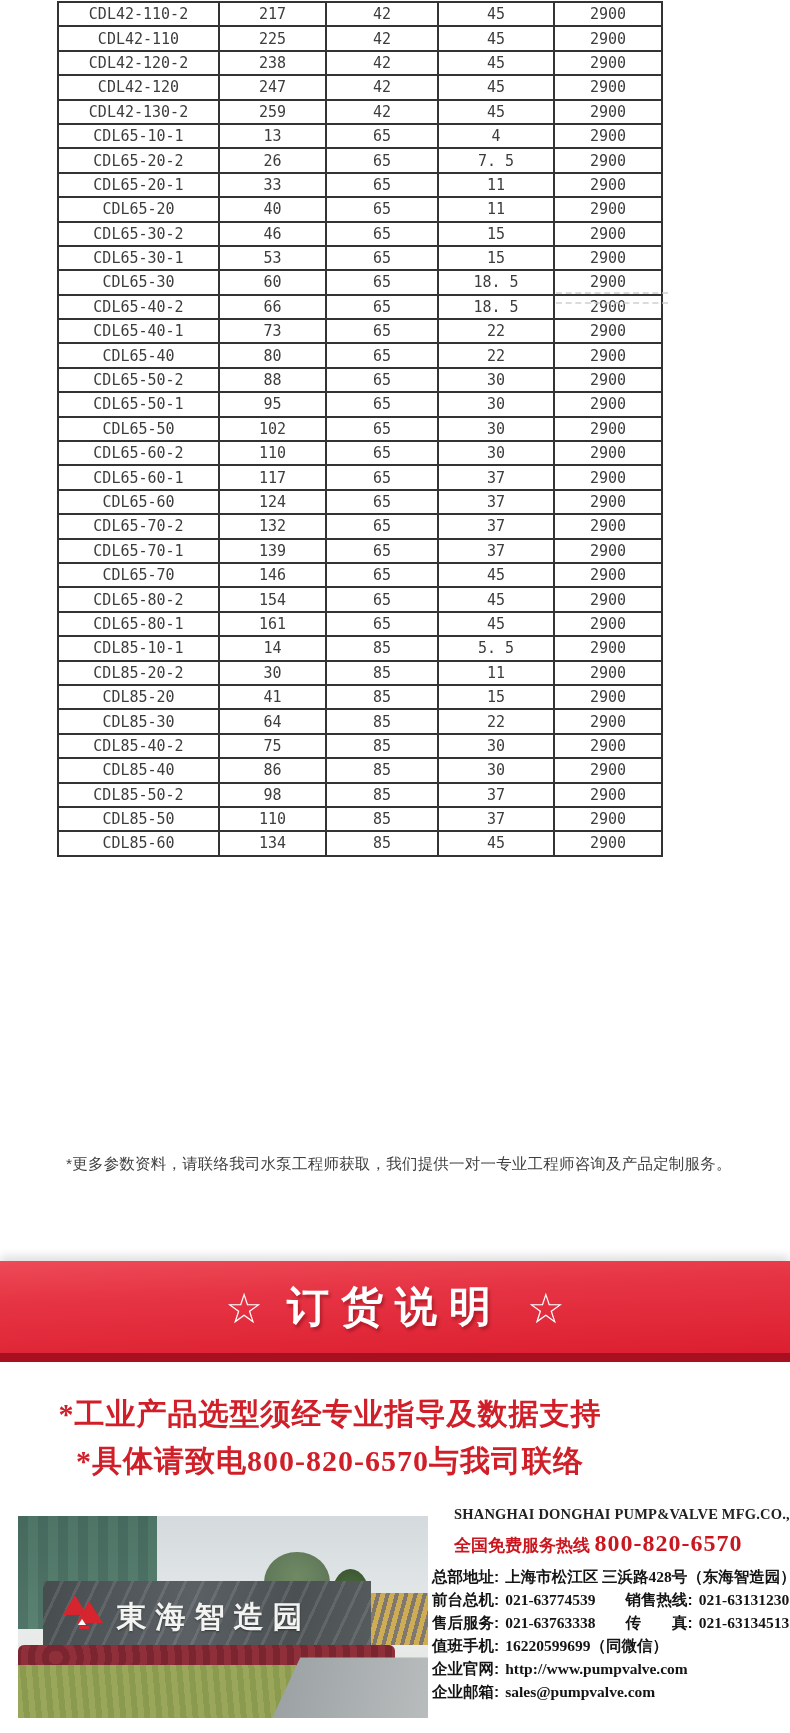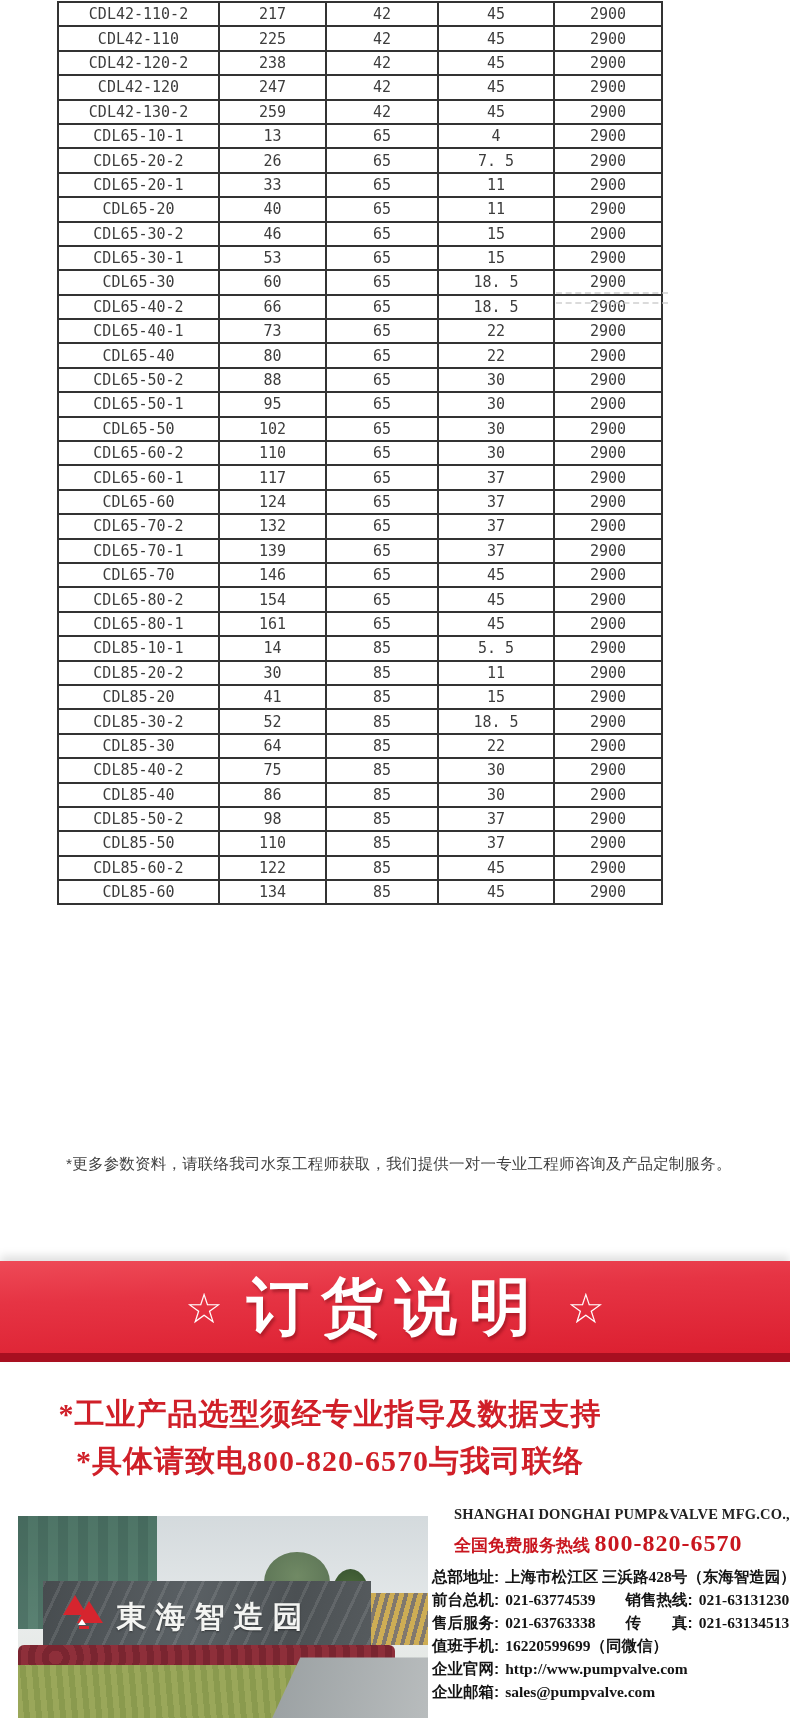--- a/index.html
+++ b/index.html
@@ -30,21 +30,21 @@
   
   .ribbon{
     position:absolute;left:0;top:1261px;width:790px;height:92px;
     background:linear-gradient(178deg,#ee4a57 0%,#e63444 35%,#dc1f30 100%);
     border-bottom:9px solid #a80f20;
     box-shadow:0 -5px 9px rgba(0,0,0,.13);
     display:flex;align-items:center;justify-content:center;gap:24px;
   }
   .ribbon .star{color:#ffffff;font-size:42px;line-height:1;transform:translateY(2px);}
   .ribbon .ribbon-title{
-    color:#ffffff;font-size:62px;font-weight:bold;letter-spacing:12px;
+    color:#ffffff;font-size:42px;font-weight:bold;letter-spacing:12px;
     text-shadow:2px 3px 3px rgba(120,10,20,.45);
     font-family:"Liberation Sans",sans-serif;
   }
 
   
   .warnings{position:absolute;left:0;top:1390px;width:660px;text-align:center;}
   .warning-line{
     font-family:"Liberation Serif",serif;font-weight:bold;
     font-size:30px;color:#d01f28;letter-spacing:1px;line-height:47px;
   }
@@ -311,27 +311,20 @@
           <td>2900</td>
         </tr>
         <tr>
           <td>CDL85-20</td>
           <td>41</td>
           <td>85</td>
           <td>15</td>
           <td>2900</td>
         </tr>
         <tr>
-          <td>CDL85-30-2</td>
-          <td>52</td>
-          <td>85</td>
-          <td>18. 5</td>
-          <td>2900</td>
-        </tr>
-        <tr>
           <td>CDL85-30</td>
           <td>64</td>
           <td>85</td>
           <td>22</td>
           <td>2900</td>
         </tr>
         <tr>
           <td>CDL85-40-2</td>
           <td>75</td>
           <td>85</td>
@@ -350,27 +343,20 @@
           <td>98</td>
           <td>85</td>
           <td>37</td>
           <td>2900</td>
         </tr>
         <tr>
           <td>CDL85-50</td>
           <td>110</td>
           <td>85</td>
           <td>37</td>
-          <td>2900</td>
-        </tr>
-        <tr>
-          <td>CDL85-60-2</td>
-          <td>122</td>
-          <td>85</td>
-          <td>45</td>
           <td>2900</td>
         </tr>
         <tr>
           <td>CDL85-60</td>
           <td>134</td>
           <td>85</td>
           <td>45</td>
           <td>2900</td>
         </tr>
       </tbody>

